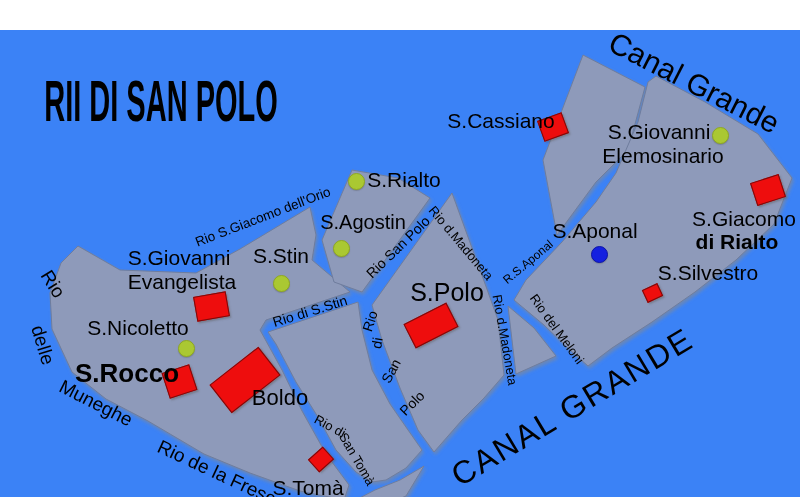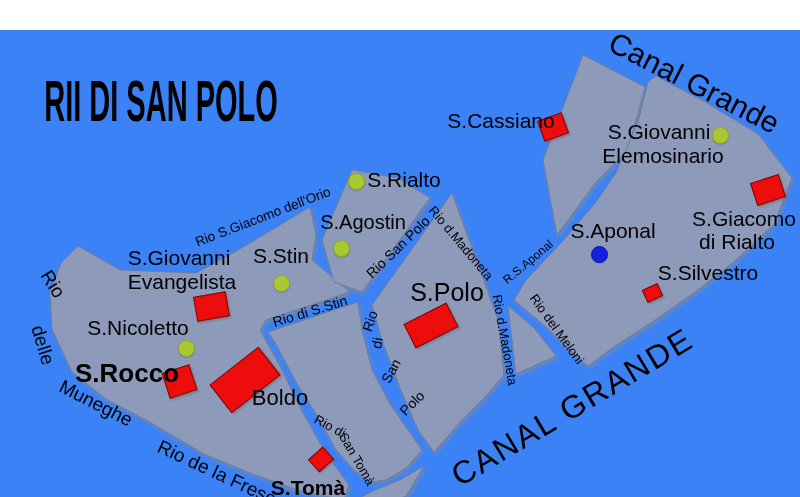--- a/index.html
+++ b/index.html
@@ -56,31 +56,31 @@
   <div id="labels">
       <div class="lbl" style="left: 161px; top: 71px; font-size: 58px; font-weight: 700; transform: translate(-50%, -50%) rotate(0deg) scaleX(0.5); color: rgb(0, 0, 0);">RII DI SAN POLO</div>
       <div class="lbl" style="left: 694px; top: 53px; font-size: 30px; font-weight: 400; transform: translate(-50%, -50%) rotate(27deg); color: rgb(0, 0, 0);">Canal Grande</div>
       <div class="lbl" style="left: 572px; top: 377px; font-size: 32px; font-weight: 400; transform: translate(-50%, -50%) rotate(-31deg); letter-spacing: 2px; color: rgb(0, 0, 0);">CANAL GRANDE</div>
       <div class="lbl" style="left: 501px; top: 90px; font-size: 21px; font-weight: 400; transform: translate(-50%, -50%) rotate(0deg); color: rgb(0, 0, 0);">S.Cassiano</div>
       <div class="lbl" style="left: 659px; top: 101px; font-size: 21px; font-weight: 400; transform: translate(-50%, -50%) rotate(0deg); color: rgb(0, 0, 0);">S.Giovanni</div>
       <div class="lbl" style="left: 663px; top: 125px; font-size: 21px; font-weight: 400; transform: translate(-50%, -50%) rotate(0deg); color: rgb(0, 0, 0);">Elemosinario</div>
       <div class="lbl" style="left: 404px; top: 149px; font-size: 21px; font-weight: 400; transform: translate(-50%, -50%) rotate(0deg); color: rgb(0, 0, 0);">S.Rialto</div>
       <div class="lbl" style="left: 363px; top: 192px; font-size: 20px; font-weight: 400; transform: translate(-50%, -50%) rotate(0deg); color: rgb(0, 0, 0);">S.Agostin</div>
       <div class="lbl" style="left: 744px; top: 188px; font-size: 21px; font-weight: 400; transform: translate(-50%, -50%) rotate(0deg); color: rgb(0, 0, 0);">S.Giacomo</div>
-      <div class="lbl" style="left: 737px; top: 211px; font-size: 21px; font-weight: 400; transform: translate(-50%, -50%) rotate(0deg); color: rgb(0, 0, 0); text-align: right;">di Rialto</div>
-      <div class="lbl" style="left: 613px; top: 200px; font-size: 21px; font-weight: 400; transform: translate(-50%, -50%) rotate(0deg); color: rgb(0, 0, 0);">S.Aponal</div>
+      <div class="lbl" style="left: 737px; top: 211px; font-size: 21px; font-weight: 700; transform: translate(-50%, -50%) rotate(0deg); color: rgb(0, 0, 0); text-align: right;">di Rialto</div>
+      <div class="lbl" style="left: 595px; top: 200px; font-size: 21px; font-weight: 400; transform: translate(-50%, -50%) rotate(0deg); color: rgb(0, 0, 0);">S.Aponal</div>
       <div class="lbl" style="left: 708px; top: 242px; font-size: 21px; font-weight: 400; transform: translate(-50%, -50%) rotate(0deg); color: rgb(0, 0, 0);">S.Silvestro</div>
       <div class="lbl" style="left: 179px; top: 227px; font-size: 21px; font-weight: 400; transform: translate(-50%, -50%) rotate(0deg); color: rgb(0, 0, 0);">S.Giovanni</div>
       <div class="lbl" style="left: 182px; top: 251px; font-size: 21px; font-weight: 400; transform: translate(-50%, -50%) rotate(0deg); color: rgb(0, 0, 0);">Evangelista</div>
       <div class="lbl" style="left: 281px; top: 225px; font-size: 21px; font-weight: 400; transform: translate(-50%, -50%) rotate(0deg); color: rgb(0, 0, 0);">S.Stin</div>
       <div class="lbl" style="left: 138px; top: 297px; font-size: 21px; font-weight: 400; transform: translate(-50%, -50%) rotate(0deg); color: rgb(0, 0, 0);">S.Nicoletto</div>
       <div class="lbl" style="left: 127px; top: 343px; font-size: 26px; font-weight: 700; transform: translate(-50%, -50%) rotate(0deg); color: rgb(0, 0, 0);">S.Rocco</div>
       <div class="lbl" style="left: 280px; top: 368px; font-size: 22px; font-weight: 400; transform: translate(-50%, -50%) rotate(0deg); color: rgb(0, 0, 0);">Boldo</div>
       <div class="lbl" style="left: 447px; top: 262px; font-size: 25px; font-weight: 400; transform: translate(-50%, -50%) rotate(0deg); color: rgb(0, 0, 0);">S.Polo</div>
-      <div class="lbl" style="left: 308px; top: 457px; font-size: 21px; font-weight: 700; transform: translate(-50%, -50%) rotate(0deg); color: rgb(0, 0, 0); text-align: center;">S.Tomà</div>
+      <div class="lbl" style="left: 308px; top: 457px; font-size: 21px; font-weight: 400; transform: translate(-50%, -50%) rotate(0deg); color: rgb(0, 0, 0); text-align: center;">S.Tomà</div>
       <div class="lbl" style="left: 263px; top: 187px; font-size: 13.5px; font-weight: 400; transform: translate(-50%, -50%) rotate(-21deg); color: rgb(0, 0, 0);">Rio S.Giacomo dell'Orio</div>
       <div class="lbl" style="left: 398px; top: 217px; font-size: 14px; font-weight: 400; transform: translate(-50%, -50%) rotate(-44deg); color: rgb(0, 0, 0);">Rio San Polo</div>
       <div class="lbl" style="left: 461px; top: 213px; font-size: 13px; font-weight: 400; transform: translate(-50%, -50%) rotate(50deg); color: rgb(0, 0, 0);">Rio d.Madoneta</div>
       <div class="lbl" style="left: 528px; top: 232px; font-size: 12px; font-weight: 400; transform: translate(-50%, -50%) rotate(-40deg); color: rgb(0, 0, 0);">R.S.Aponal</div>
       <div class="lbl" style="left: 310px; top: 281px; font-size: 14px; font-weight: 400; transform: translate(-50%, -50%) rotate(-17deg); color: rgb(0, 0, 0);">Rio di S.Stin</div>
       <div class="lbl" style="left: 370px; top: 291px; font-size: 14px; font-weight: 400; transform: translate(-50%, -50%) rotate(-72deg); color: rgb(0, 0, 0);">Rio</div>
       <div class="lbl" style="left: 377px; top: 313px; font-size: 14px; font-weight: 400; transform: translate(-50%, -50%) rotate(-80deg); color: rgb(0, 0, 0);">di</div>
       <div class="lbl" style="left: 391px; top: 341px; font-size: 14px; font-weight: 400; transform: translate(-50%, -50%) rotate(-62deg); color: rgb(0, 0, 0);">San</div>
       <div class="lbl" style="left: 412px; top: 373px; font-size: 14px; font-weight: 400; transform: translate(-50%, -50%) rotate(-45deg); color: rgb(0, 0, 0);">Polo</div>
       <div class="lbl" style="left: 505px; top: 310px; font-size: 13px; font-weight: 400; transform: translate(-50%, -50%) rotate(80deg); color: rgb(0, 0, 0);">Rio d.Madoneta</div>

